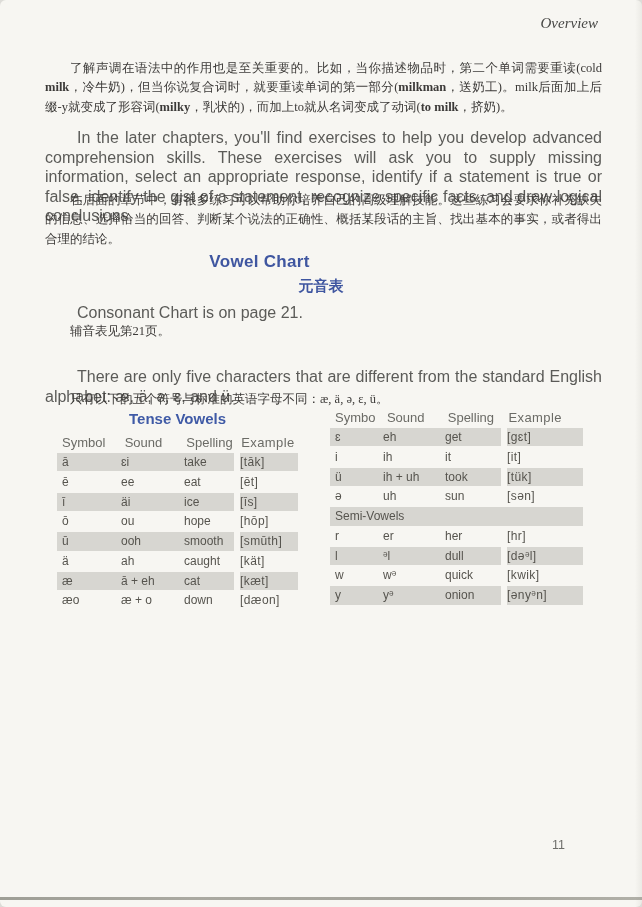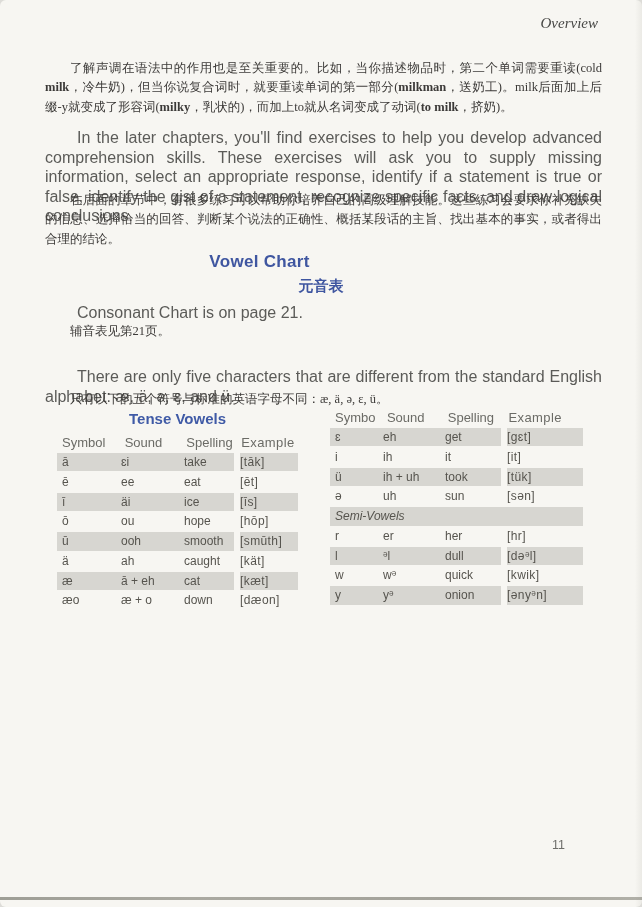--- a/index.html
+++ b/index.html
@@ -60,21 +60,21 @@
   .t-row span{display:block; height:100%; line-height:18.4px; box-sizing:border-box;}
   .cell-pad{padding-left:5px;}
   .tense .c-sym{width:64px;}  .tense .c-snd{width:63px;}  .tense .c-spl{width:50px;}
   .tense .c-gap{width:6px;}   .tense .c-ex{width:58px;}
   .lax .c-sym{width:53px;}    .lax .c-snd{width:62px;}    .lax .c-spl{width:56px;}
   .lax .c-gap{width:6px;}     .lax .c-ex{width:76px;}
   .t-row.shaded .c-sym, .t-row.shaded .c-snd, .t-row.shaded .c-spl, .t-row.shaded .c-ex{
     background:#d7d6d1;
   }
   .t-row.spanrow{background:#d7d6d1;}
-  .t-row.spanrow span{width:100%; padding-left:5px;font-style:italic;}
+  .t-row.spanrow span{width:100%; padding-left:5px;}
   .c-ex{letter-spacing:0.4px;}
 
   .page-number{
     position:absolute; top:838px; left:552px;
     font-size:12.5px; color:#6e6e6a;
   }
   .scan-bar{
     position:absolute; top:897px; left:0; width:642px; height:3px;
     background:linear-gradient(to right,#9e9e96,#aaa9a1 30%,#a3a29a 70%,#b1b0a8);
   }

